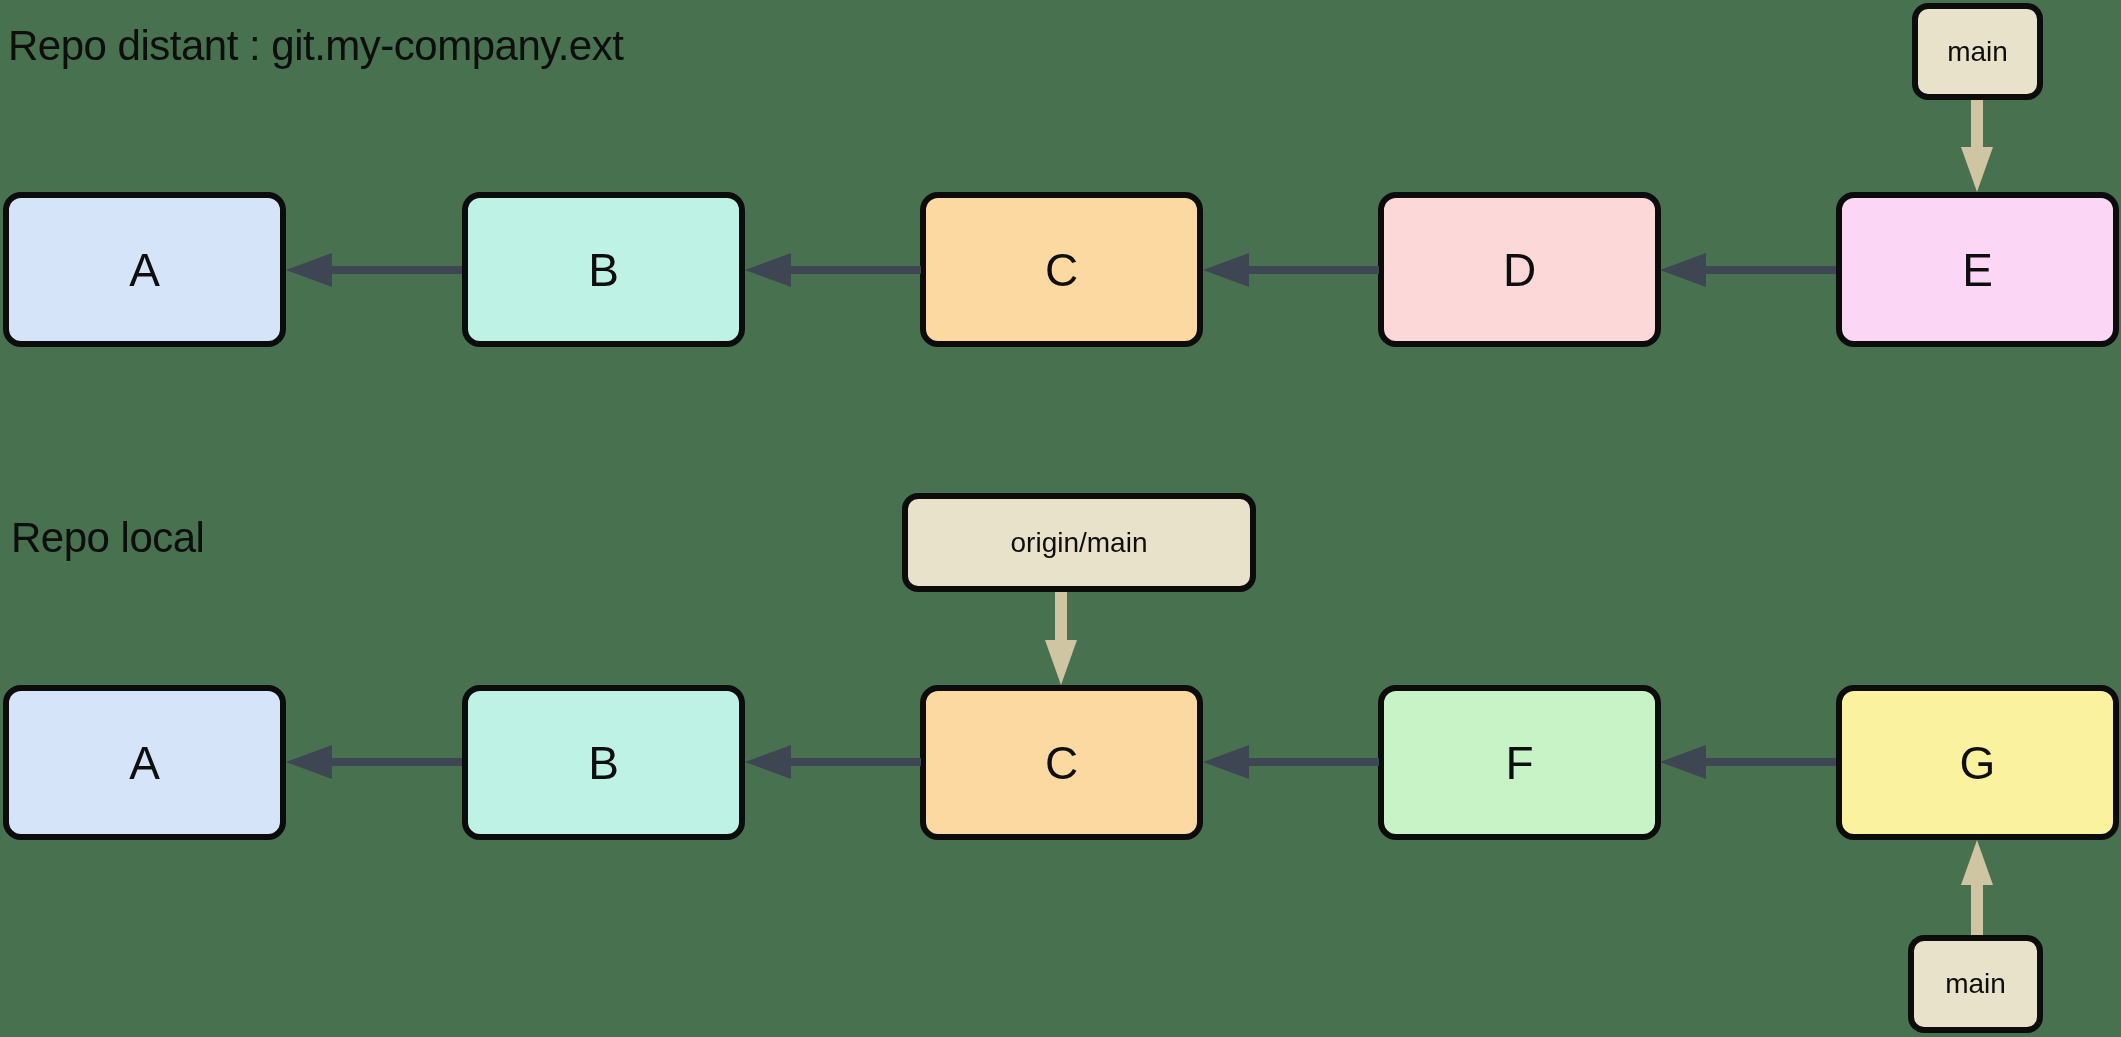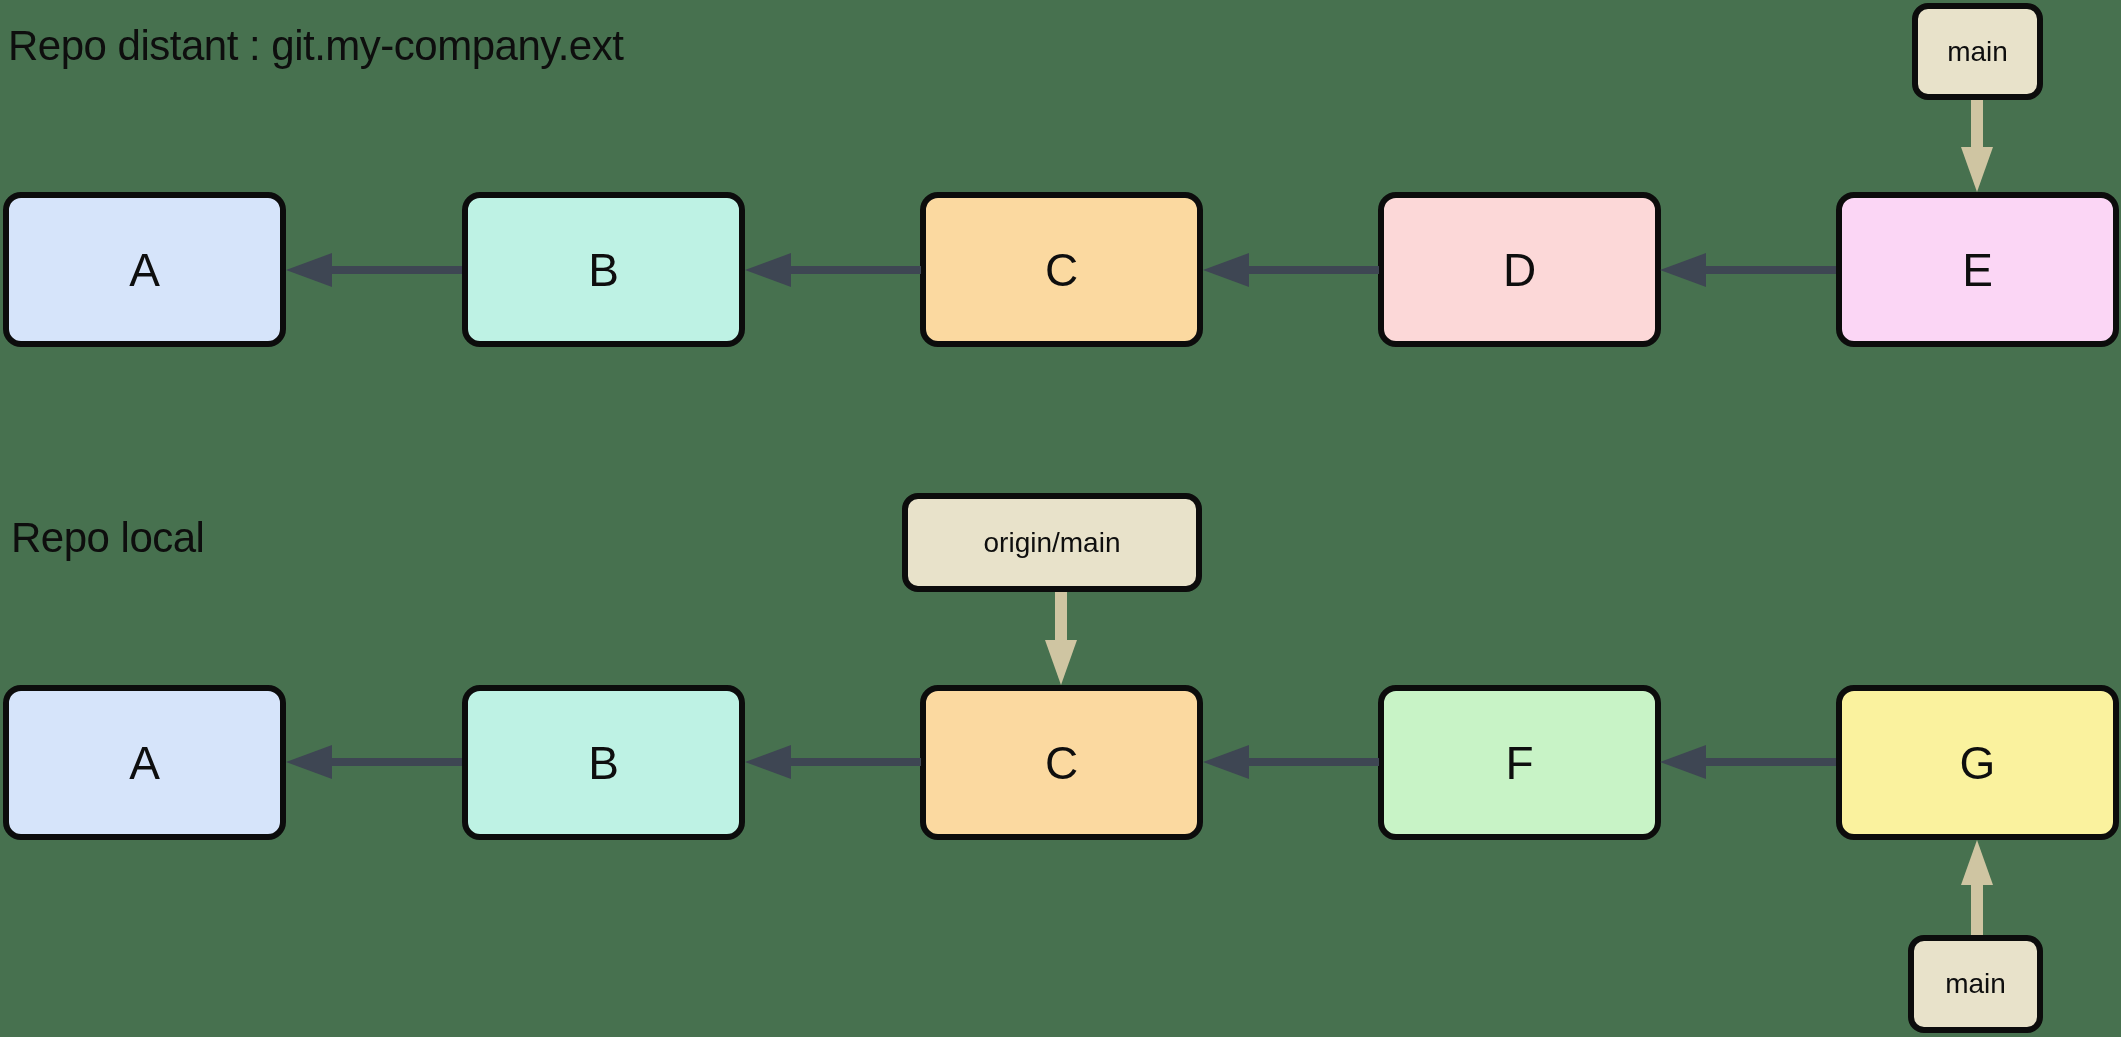--- a/index.html
+++ b/index.html
@@ -52,21 +52,21 @@
   
   .branch-label{
     position:absolute;box-sizing:border-box;
     background:var(--label_fill,#e8e2ca);
     border:6px solid var(--border,#0c0c0c);
     border-radius:16px;
     display:flex;align-items:center;justify-content:center;
     font-size:28px;
   }
   .label-remote-main{left:1912px;top:3px;width:131px;height:97px}
-  .label-origin-main{left:902px;top:493px;width:300px;height:99px}
+  .label-origin-main{left:902px;top:493px;width:354px;height:99px}
   .label-local-main{left:1908px;top:935px;width:135px;height:98px}
 
   
   .v-arrow{position:absolute;width:32px}
   .v-arrow .v-line{
     position:absolute;left:10px;width:12px;
     background:var(--branch_arrow,#cfc5a2);
   }
   .v-arrow .v-head{position:absolute;left:0;width:0;height:0}
   .arrow-remote-main{left:1961px;top:100px;height:92px}

